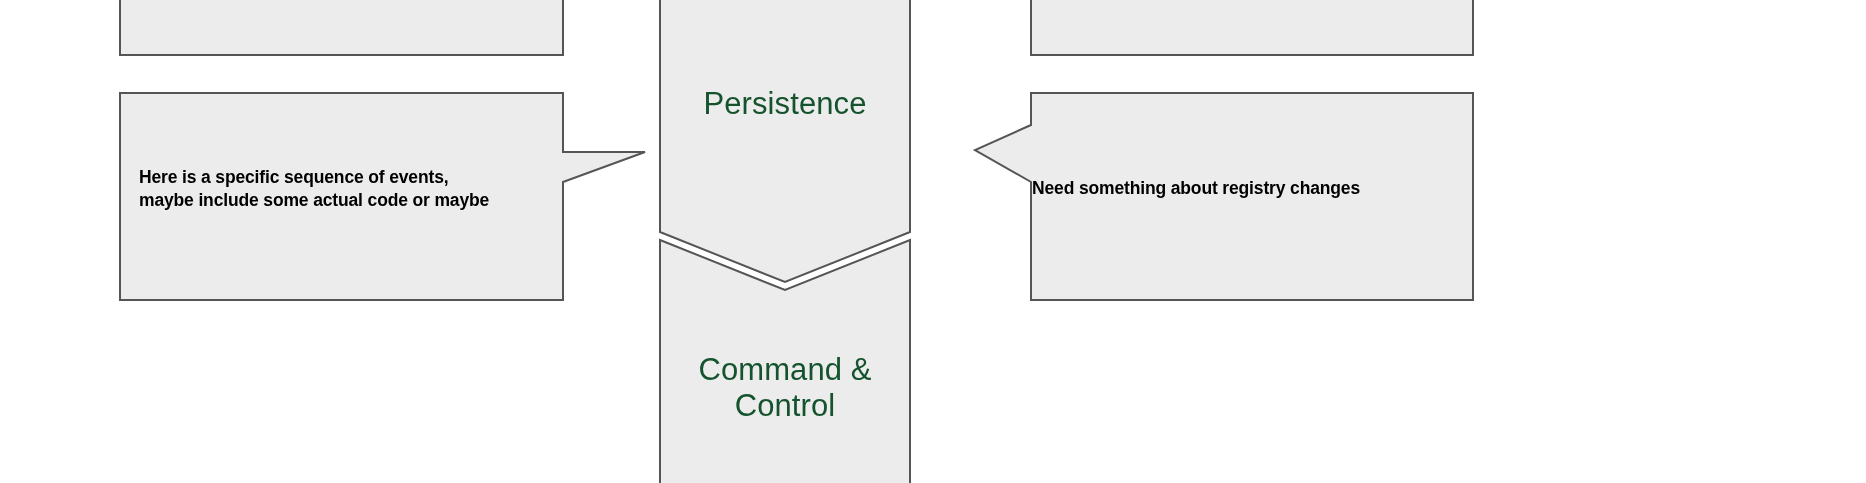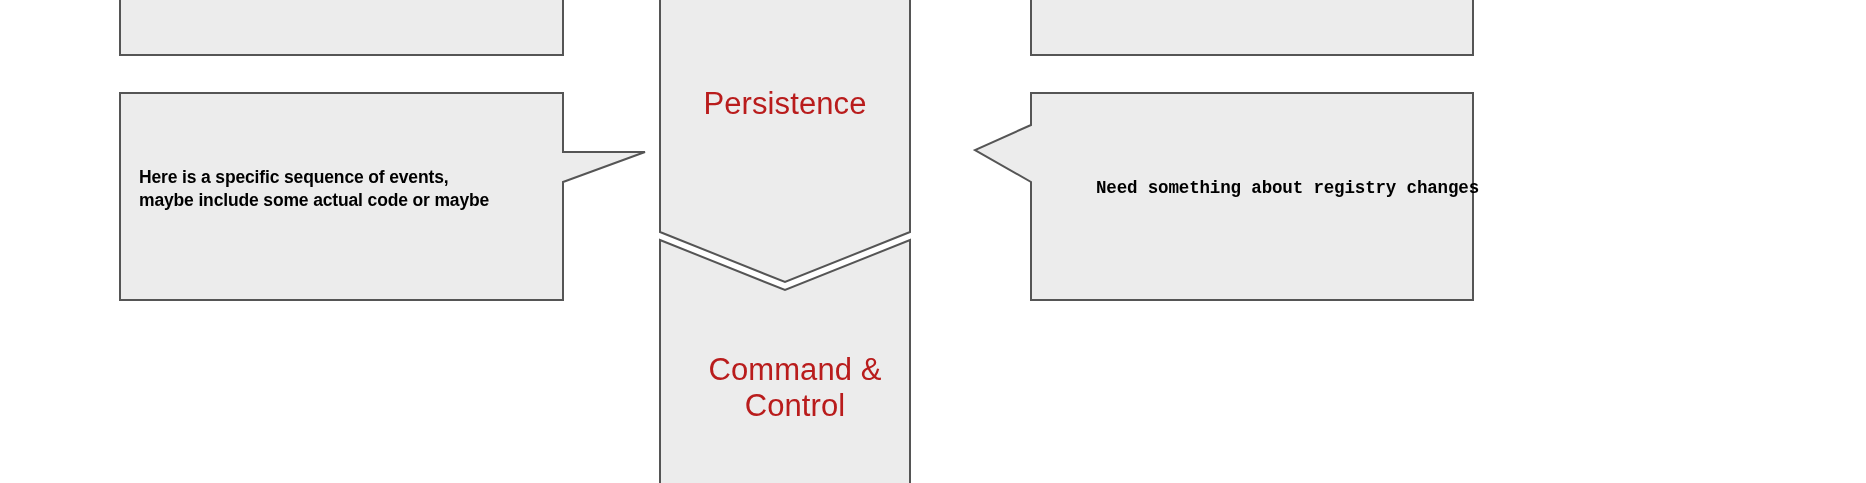--- a/index.html
+++ b/index.html
@@ -29,21 +29,21 @@
     stroke-width: 2;
     fill: #ececec;
   }
   .lbl {
     position: absolute;
     box-sizing: border-box;
   }
   .chevron-label {
     font-size: 31px;
     font-weight: 400;
-    color: #b91c1c;
+    color: #14532d;
     text-align: center;
     line-height: 1.16;
     letter-spacing: 0.1px;
   }
   .callout-text {
     font-size: 17.5px;
     font-weight: bold;
     color: #000000;
     line-height: 1.32;
     letter-spacing: -0.15px;
@@ -85,25 +85,25 @@
     <path d="M 660 240
              L 785 290
              L 910 240
              L 910 520
              L 660 520 Z" class="shape-stroke"></path>
 
   </svg>
 
   <div class="lbl chevron-label" style="left:660px; top:86px; width:250px;">Persistence</div>
 
-  <div class="lbl chevron-label" style="left:660px; top:352px; width:250px; white-space:pre-line;margin-left:10px;">Command &amp;
+  <div class="lbl chevron-label" style="left:660px; top:352px; width:250px; white-space:pre-line;">Command &amp;
 Control</div>
 
   <div class="lbl callout-text" style="left:139px; top:166px; width:420px;">
     <div>Here is a specific sequence of events,</div>
     <div>maybe include some actual code or maybe</div>
   </div>
 
-  <div class="lbl callout-text" style="left:1096px; top:177px; width:420px;font-family:Liberation Mono, monospace;">
+  <div class="lbl callout-text" style="left:1032px; top:177px; width:420px;">
     <div>Need something about registry changes</div>
   </div>
 
 </div>
 
 </body></html>

